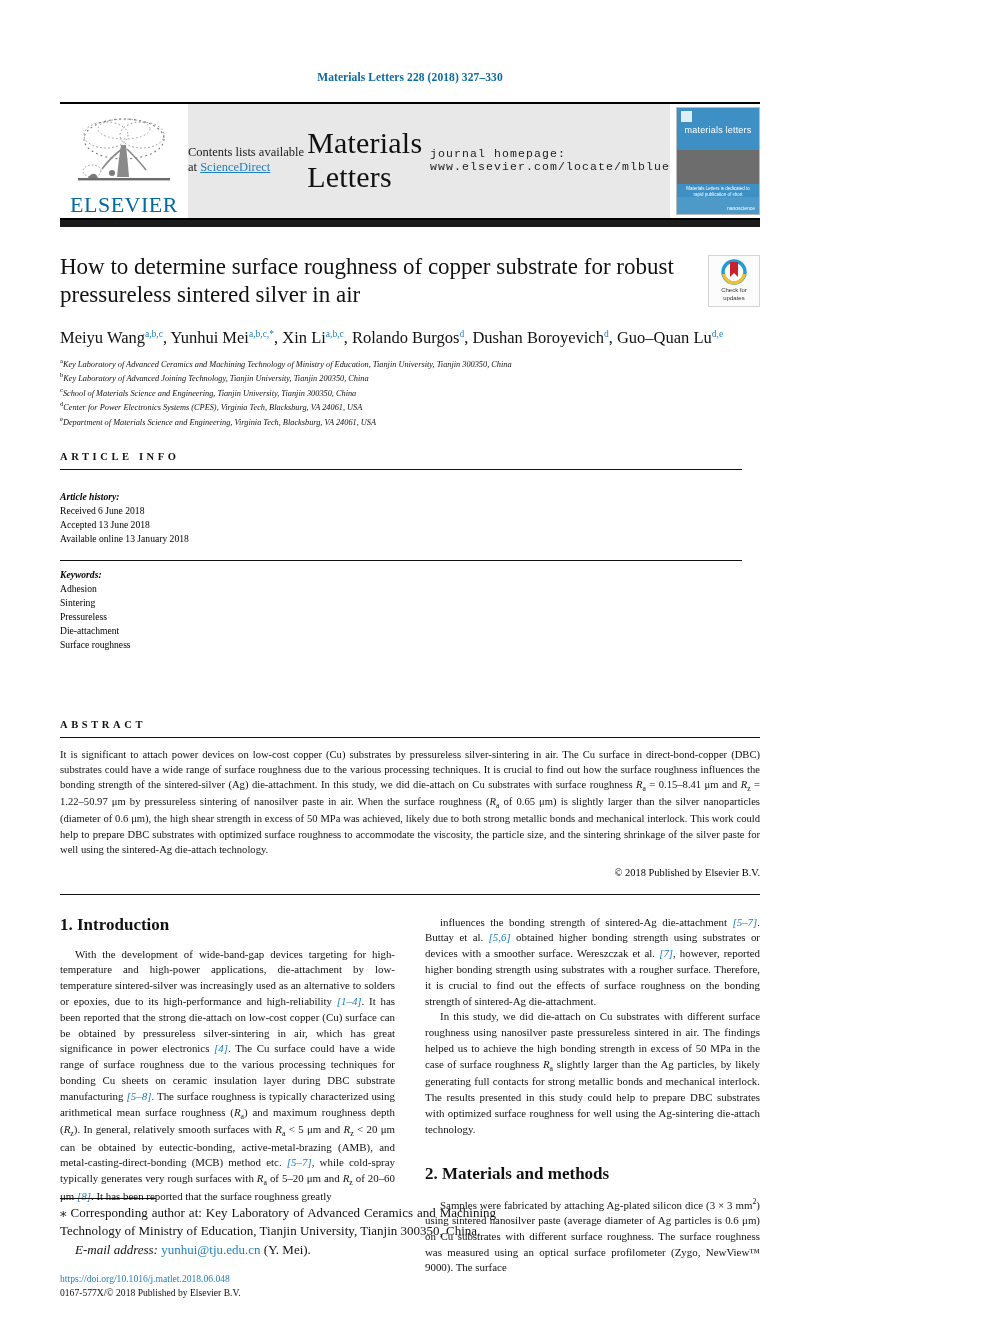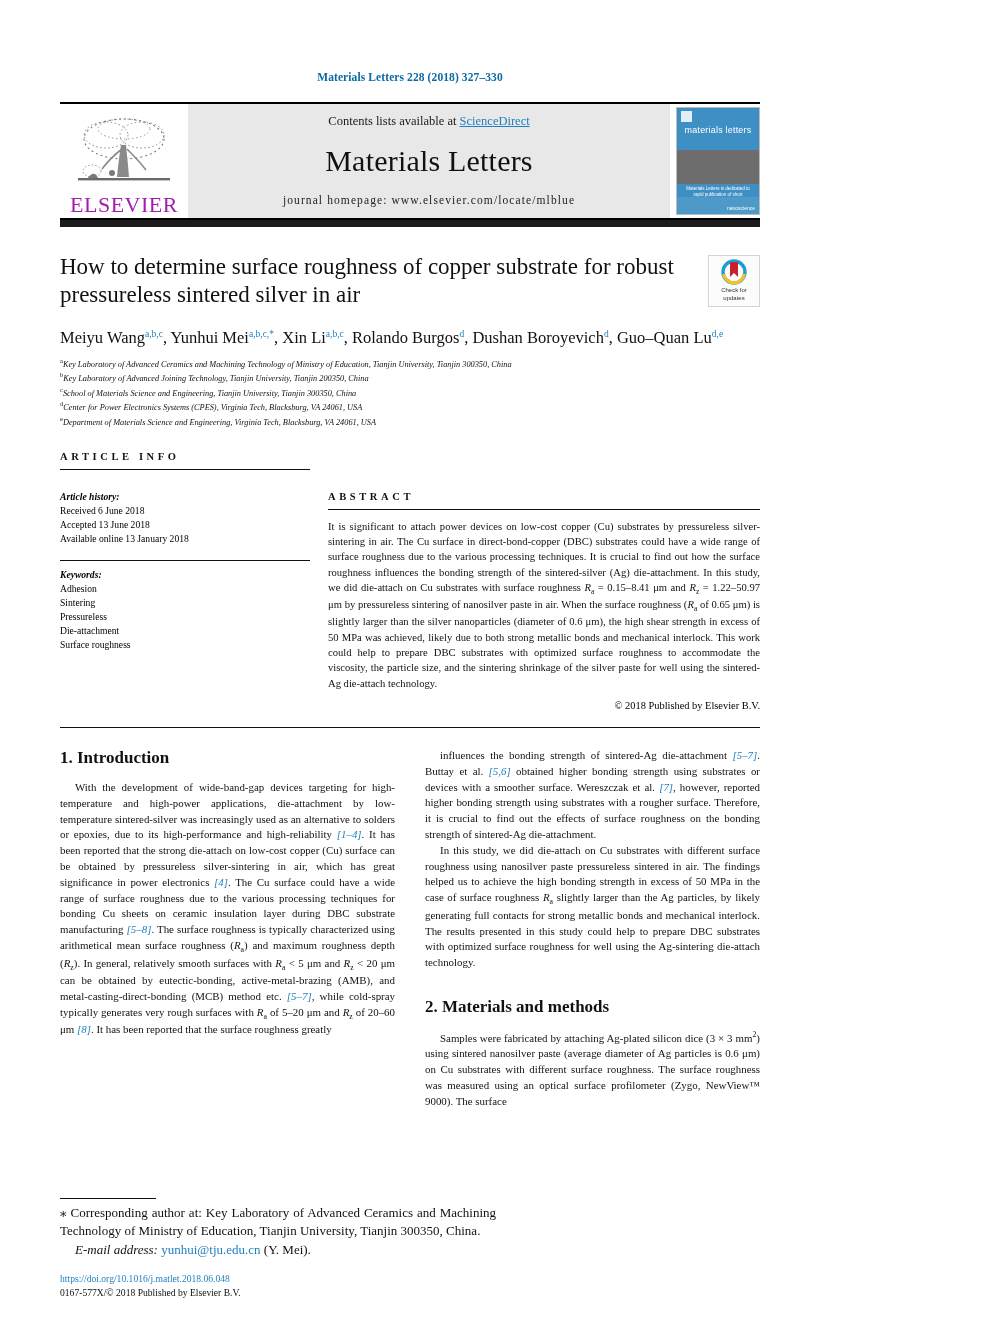--- a/index.html
+++ b/index.html
@@ -42,49 +42,49 @@
     display: flex;
     flex-direction: column;
     align-items: center;
     justify-content: flex-end;
     padding-bottom: 2px;
     background: #fff;
   }
   .tree-svg { display:block; }
   .elsevier-word {
     font-family: "Liberation Serif", serif;
-    color: #a21caf;
+    color: #0369a1;
     font-size: 22px;
     letter-spacing: .5px;
     line-height: 1;
     margin-top: 1px;
   }
   .centerblock {
     flex: 1 1 auto;
     background: #e8e8e8;
     display: flex;
-    flex-direction: column;
+    flex-direction: row;
     align-items: center;
     justify-content: space-between;
     padding: 10px 0 12px 0;
     margin-right: 6px;
   }
   .contents-line { font-size: 12.5px; color: #1a1a1a; }
   .contents-line .sd { color: #1f7fc0; }
   .journal-title {
     font-size: 30px;
     font-family: "Liberation Serif", serif;
     color: #111;
     letter-spacing: .2px;
   }
   .homepage-line {
     font-size: 11.5px;
     letter-spacing: 1.1px;
     color: #222;
-    font-family: Liberation Serif, serif;
+    font-family: Liberation Mono, monospace;
   }
   .cover {
     flex: 0 0 84px;
     width: 84px;
     align-self: center;
     height: 108px;
     border: 1px solid #bbb;
     background: #ffffff;
     position: relative;
     overflow: hidden;
@@ -146,23 +146,24 @@
   .affil {
     font-size: 8.3px; font-style: italic; line-height: 1.42; color: #111;
   }
   .affil sup { font-style: normal; font-size: 6.5px; }
 
   
   .infoabs {
     margin-top: 22px;
     display: flex;
     gap: 0px;
+    flex-direction: column;
   }
   .col-info { flex: 0 0 268px; padding-right: 18px; }
-  .col-abs  { flex: 1 1 auto; margin-top: 40px; }
+  .col-abs  { flex: 1 1 auto; }
   .sechead {
     font-family: "Liberation Serif", serif;
     font-size: 10.5px;
     font-weight: bold;
     letter-spacing: 3.6px;
     color: #111;
   }
   .rule { border-top: 1.6px solid #111; margin-top: 7px; }
   .hist { margin-top: 20px; font-size: 9.6px; line-height: 1.46; }
   .hist .lbl { font-style: italic; font-weight: bold; }

